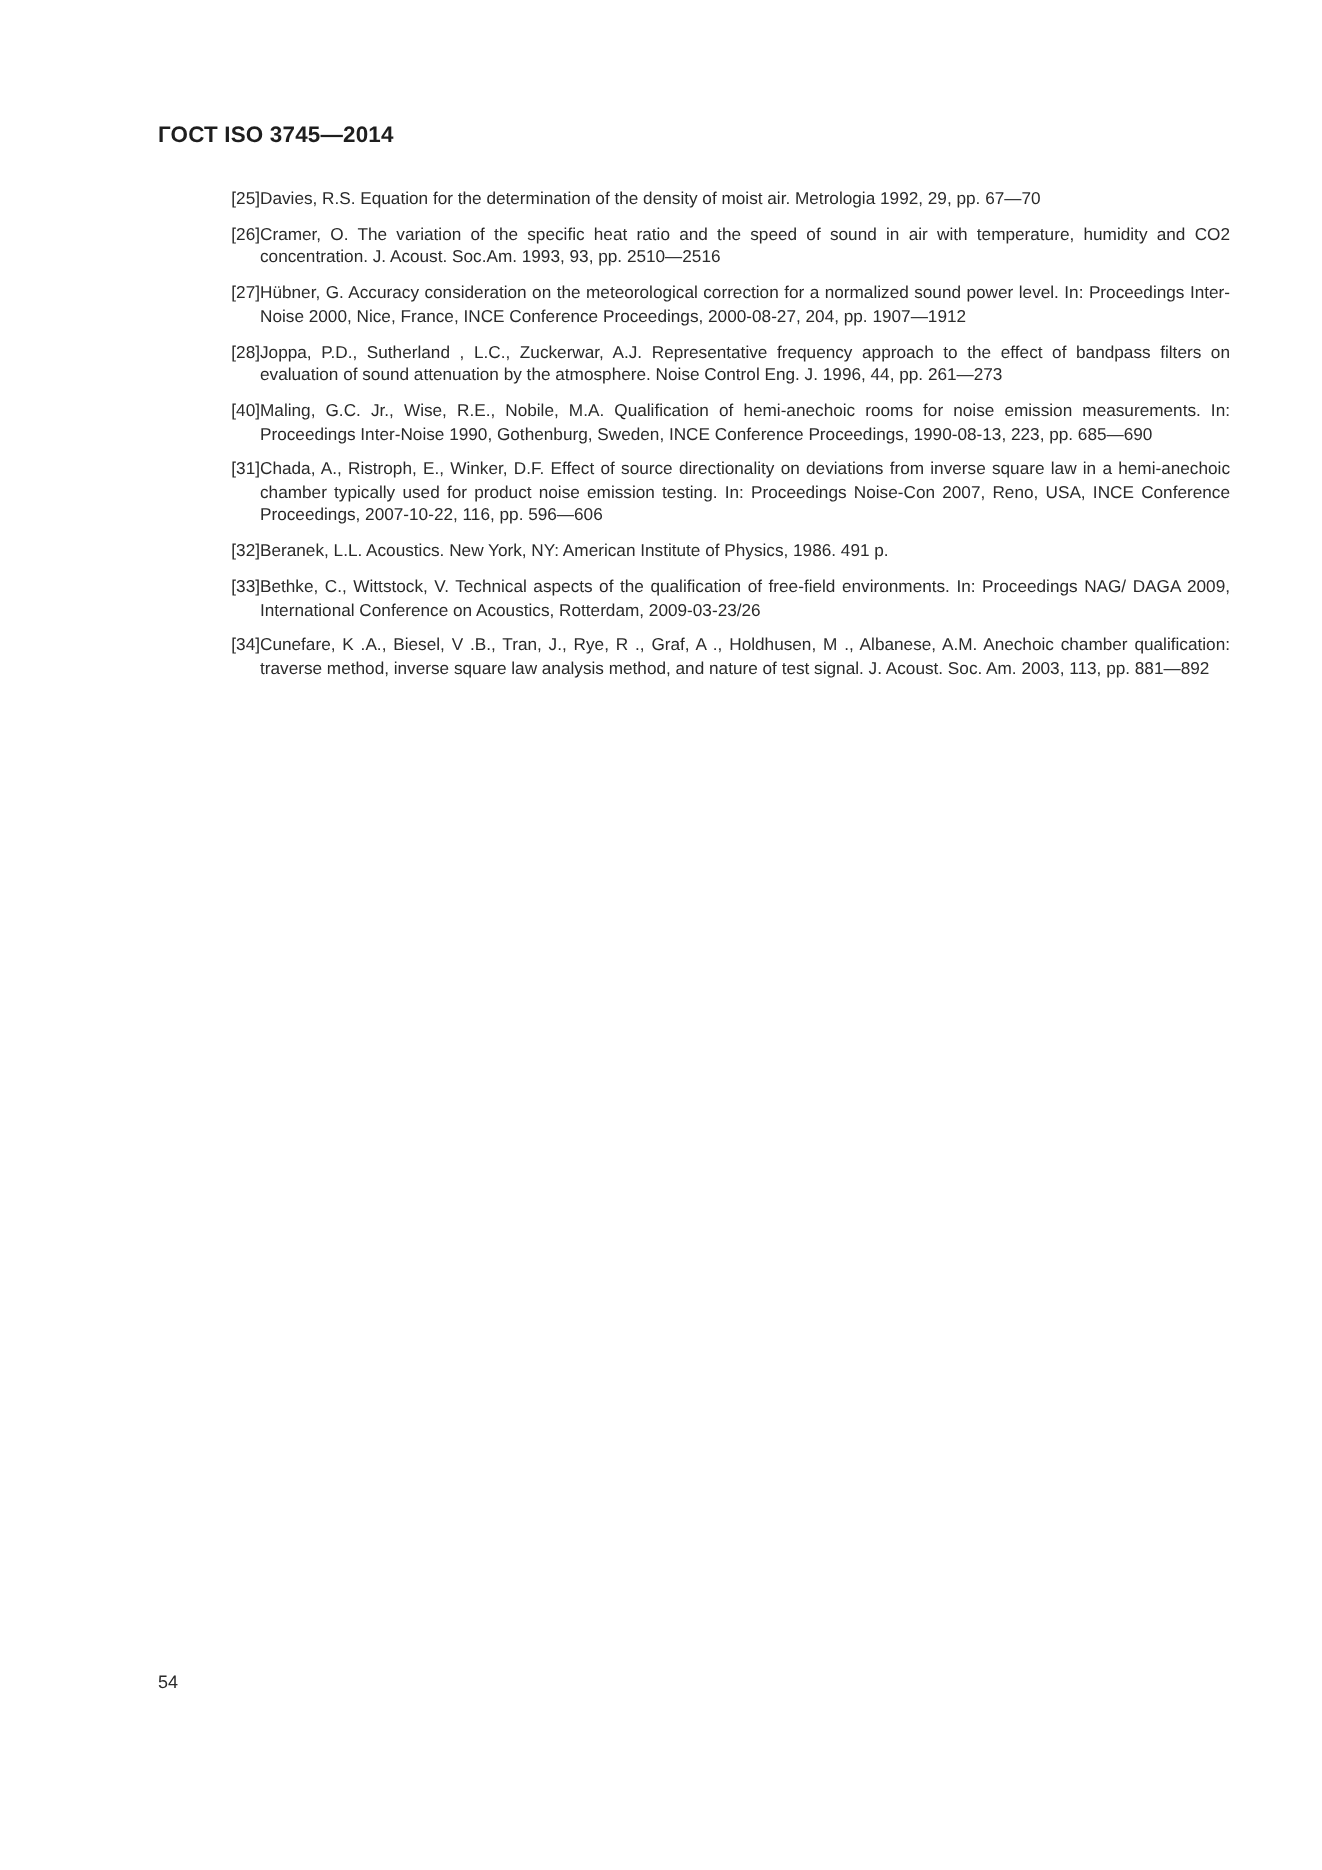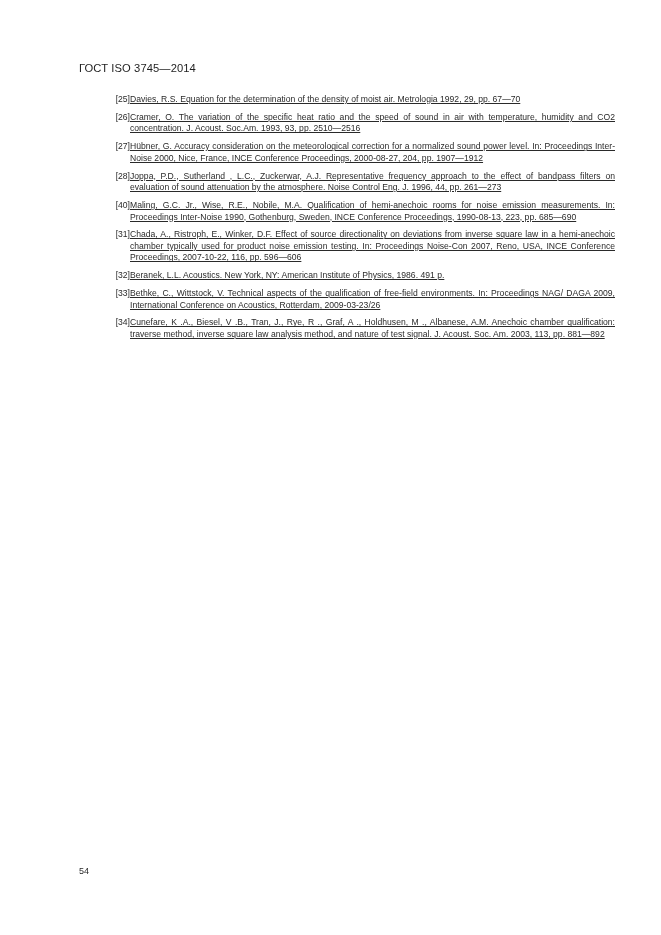--- a/index.html
+++ b/index.html
@@ -1,23 +1,23 @@
 <!DOCTYPE html>
 <html><head>
   <meta charset="utf-8">
   <style>
     html, body { margin: 0; padding: 0; background: #ffffff; }
     body { width: 661px; height: 935px; position: relative; overflow: hidden;
            font-family: "Liberation Sans", "DejaVu Sans", sans-serif; color: #2a2a2a; }
-    .page-header { position: absolute; left: 79px; top: 62px; font-size: 11.2px; font-weight: normal; color: #1e1e1e; letter-spacing: 0.1px; }
+    .page-header { position: absolute; left: 79px; top: 62px; font-size: 11.2px; font-weight: bold; color: #1e1e1e; letter-spacing: 0.1px; }
     .refs { position: absolute; left: 95px; top: 94px; width: 520px; }
     .ref { display: flex; font-size: 8.6px; line-height: 11.6px; margin-bottom: 6.2px; }
     .ref-num { width: 35px; flex: none; text-align: right; }
-    .ref-text { flex: 1; text-align: justify; text-decoration: underline; }
-    .page-number { position: absolute; left: 79px; top: 866px; font-size: 9px; color: #2a2a2a; }
+    .ref-text { flex: 1; text-align: justify; }
+    .page-number { position: absolute; left: 79px; top: 836px; font-size: 9px; color: #2a2a2a; }
   </style>
 </head>
 <body>
 
 <div class="page-header">ГОСТ ISO 3745—2014</div>
 
 <div class="refs">
   <div class="ref">
     <span class="ref-num">[25]</span>
     <span class="ref-text">Davies, R.S. Equation for the determination of the density of moist air. Metrologia 1992, 29, pp. 67—70</span>

